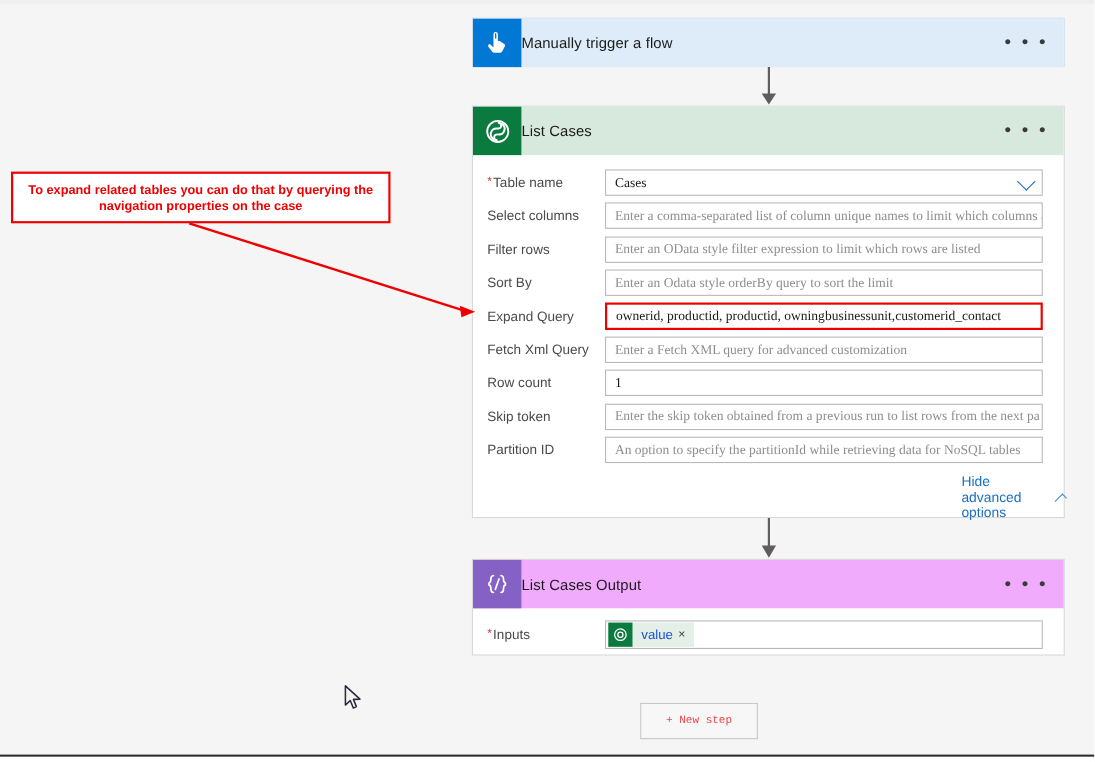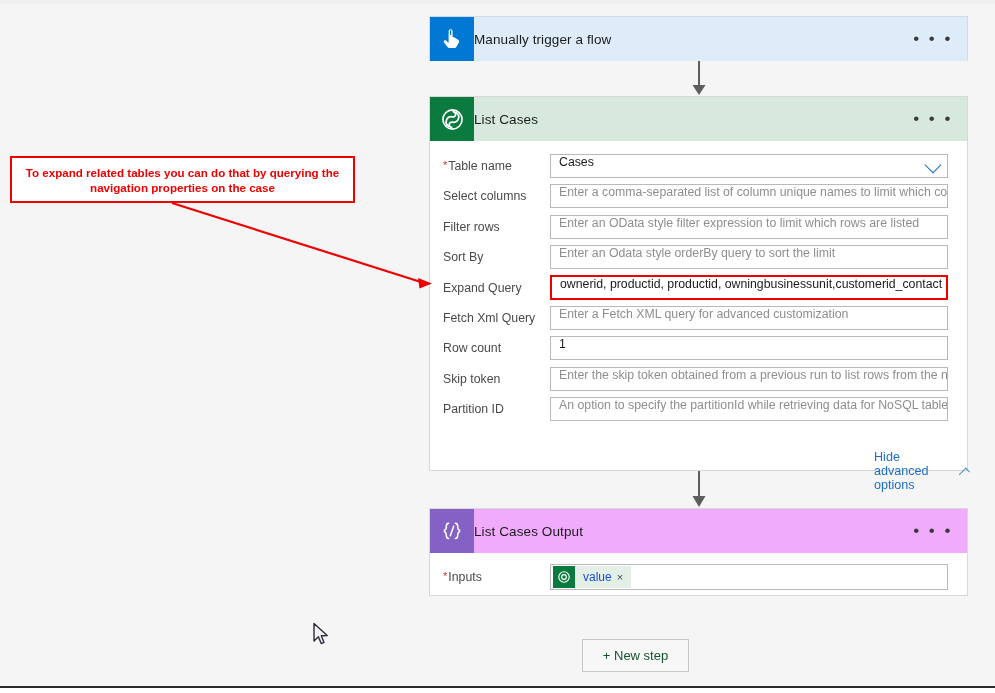--- a/index.html
+++ b/index.html
@@ -113,27 +113,28 @@
     vertical-align: top;
     margin-right: 1px;
   }
   .field {
     width: 398px;
     height: 24px;
     box-sizing: border-box;
     border: 1px solid #b9b9b9;
     background: #ffffff;
     display: flex;
-    align-items: flex-start;
+    align-items: center;
     padding: 0 8px;
     font-size: 12.3px;
     color: #1b1b1b;
     overflow: hidden;
     white-space: nowrap;
     position: relative;
+    font-family: Liberation Serif, serif;
   }
   .field.placeholder { color: #8e8e8e; }
   .field.highlight {
     border: 2.5px solid #ee0000;
     height: 25px;
   }
   .chev-down {
     position: absolute;
     right: 8px;
     top: 50%;
@@ -223,27 +224,27 @@
   }
   #annot-arrow { position: absolute; left: 0; top: 0; pointer-events: none; }
 
   
   .btn {
     position: absolute;
     height: 33px;
     box-sizing: border-box;
     border: 1px solid #c8c8c8;
     background: #f7f7f7;
-    font-size: 13px;
-    color: #14532d;
+    font-size: 10px;
+    color: #ef4444;
     display: flex;
     align-items: center;
     justify-content: center;
     cursor: pointer;
-    font-family: Liberation Sans, sans-serif;
+    font-family: Liberation Mono, monospace;
   }
   #btn-newstep { left: 582px; top: 639px; width: 107px; }
   #btn-save    { left: 707px; top: 639px; width: 108px; }
 
   #cursor { position: absolute; left: 312px; top: 622px; pointer-events: none; }
 </style>
 </head>
 <body>
 
 <div id="canvas">
@@ -329,21 +330,21 @@
           <div class="field placeholder">
             <span>Enter the skip token obtained from a previous run to list rows from the next pa</span>
           </div>
         </div>
         <div class="row" style="top: 256.2px;">
           <div class="row-label"><span>Partition ID</span></div>
           <div class="field placeholder">
             <span>An option to specify the partitionId while retrieving data for NoSQL tables</span>
           </div>
         </div>
-        <div class="advlink" style="top: 309px;">
+        <div class="advlink" style="top: 290px;">
           <span>Hide advanced options</span>
           <span class="chev-up"></span>
         </div>
       </div>
   </div>
 
   <svg class="connector" style="left:690px; top:471px;" width="18" height="38">
     <line x1="9" y1="0" x2="9" y2="27" stroke="#605e5c" stroke-width="2"></line>
     <path d="M9 36 L2.5 25 L15.5 25 Z" fill="#605e5c"></path>
   </svg>

